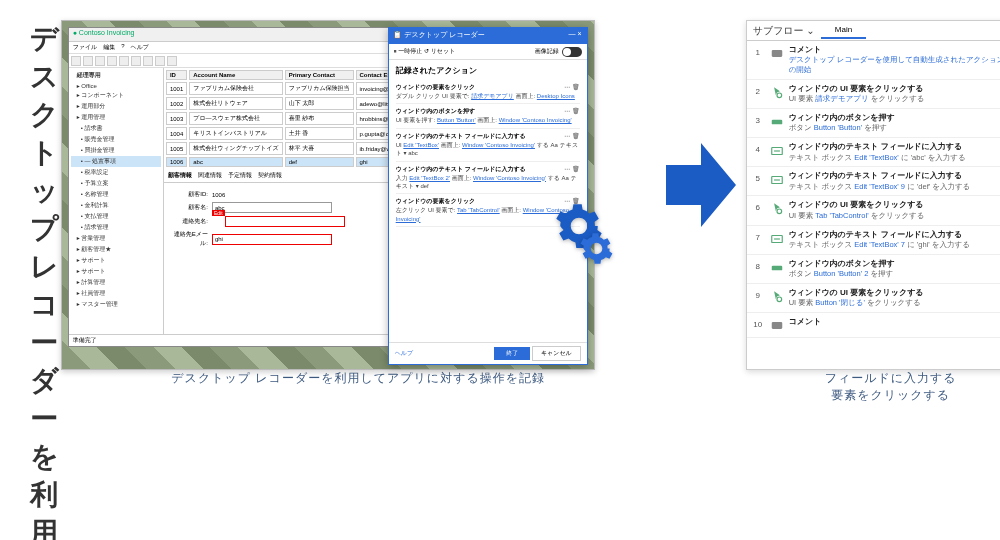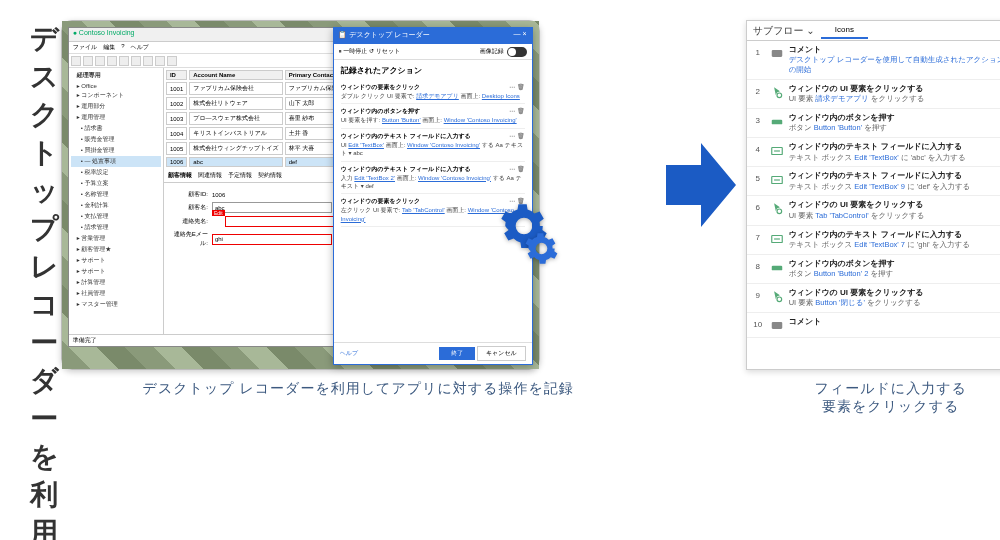--- a/index.html
+++ b/index.html
@@ -4,21 +4,21 @@
 <style>
   * { box-sizing: border-box; margin: 0; padding: 0; }
   body { font-family: "Meiryo", "Yu Gothic", sans-serif; background: #fff; width: 1000px; height: 540px; overflow: hidden; }
   .slide { width: 1000px; height: 540px; padding: 20px 30px 10px; display: flex; flex-direction: row; }
   .title { font-size: 28px; font-weight: 600; color: #333; text-align: center; margin-bottom: 18px; letter-spacing: 2px; }
   .content { display: flex; gap: 10px; flex: 1; align-items: flex-start; }
   .left-panel { flex: 0 0 595px; }
   .right-panel { flex: 0 0 290px; }
   .arrow-wrap { flex: 0 0 70px; display: flex; align-items: center; justify-content: center; margin-top: 120px; }
   .scrshot { border: 1px solid #bbb; box-shadow: 0 2px 6px rgba(0,0,0,0.2); position: relative; }
-  .left-shot { width: 479px; height: 350px; background: linear-gradient(135deg,#8a9a7a 0%,#b8c4a8 10%,#7a8a6a 20%,#a8b898 40%,#6a7a5a 60%,#98a888 100%); display:flex;border-radius:11px; }
+  .left-shot { width: 534px; height: 350px; background: linear-gradient(135deg,#8a9a7a 0%,#b8c4a8 10%,#7a8a6a 20%,#a8b898 40%,#6a7a5a 60%,#98a888 100%); display:flex; }
   .desktop-bg { position:absolute; inset:0; background: repeating-linear-gradient(45deg,#8a9a7a 0 20px,#a8b898 20px 40px,#7a8a6a 40px 60px); }
   .app-window { position: absolute; left: 6px; top: 6px; width: 380px; height: 320px; background: #fff; border: 1px solid #888; font-size: 7px; }
   .app-titlebar { height: 14px; background: #f0f0f0; border-bottom:1px solid #ccc; padding: 1px 4px; color:#0a6; display:flex; justify-content:space-between; }
   .app-menubar { height: 12px; border-bottom:1px solid #ddd; padding:1px 4px; font-size:6px; display:flex; gap:6px; }
   .app-toolbar { height:14px; border-bottom:1px solid #ddd; display:flex; gap:2px; padding:2px; }
   .tb-btn { width:10px; height:10px; background:#eee; border:1px solid #ccc; }
   .app-body { display:flex; height: calc(100% - 52px); }
   .tree { width:110px; border-right:1px solid #ccc; padding:2px; font-size:6px; overflow:hidden; }
   .tree-item { padding:1px 0 1px 6px; white-space:nowrap; color:#333; }
   .tree-sub { padding-left:10px; }
@@ -64,21 +64,21 @@
   .flow-item { display:flex; border-bottom:1px solid #eee; padding:4px 4px; gap:5px; align-items:flex-start; }
   .flow-num { width:14px; font-size:8px; color:#555; text-align:center; padding-top:3px; }
   .flow-icon { width:14px; height:14px; flex-shrink:0; margin-top:2px; }
   .flow-icon svg { width:14px; height:14px; }
   .flow-text { flex:1; line-height:1.3; }
   .flow-t { font-size:8px; font-weight:600; color:#222; }
   .flow-d { font-size:7.5px; color:#666; }
   .flow-d .lk { color:#2b6cd8; }
   .flow-more { font-size:10px; color:#666; padding:0 4px; }
 
-  .caption { font-size: 14px; color: #3d5a80; margin-top: 10px; letter-spacing: 1px; }
+  .caption { font-size: 12px; color: #3d5a80; margin-top: 0; letter-spacing: 1px; }
   .caption-right { text-align: center; }
   .caption-left { text-align: center; }
 
   .arrow svg { width:70px; height:90px; }
 </style>
 </head>
 <body>
 
 <div class="slide">
   <div class="title">デスクトップ レコーダーを利用して処理を簡単作成</div>
@@ -281,21 +281,21 @@
         <svg viewBox="0 0 70 90">
             <path fill="#1b5bc4" d="M0 25 h35 v-22 L70 45 L35 87 v-22 H0 z"></path>
           </svg>
       </div>
     </div>
 
     <div class="right-panel">
       <div class="flow-panel">
         <div class="flow-tabs">
           <span class="sub"><span>サブフロー</span> ⌄</span>
-          <span class="tab">Icons</span>
+          <span class="tab">Main</span>
         </div>
         <div class="flow-list" id="flow-list">
             <div class="flow-item">
               <div class="flow-num">1</div>
               <div class="flow-icon"><svg viewBox="0 0 24 24">
                   <rect x="3" y="5" width="18" height="12" rx="2" fill="#888"></rect>
                 </svg></div>
               <div class="flow-text">
                 <div class="flow-t">コメント</div>
                 <div class="flow-d"><span class="lk">デスクトップ レコーダーを使用して自動生成されたアクションの開始</span></div>

